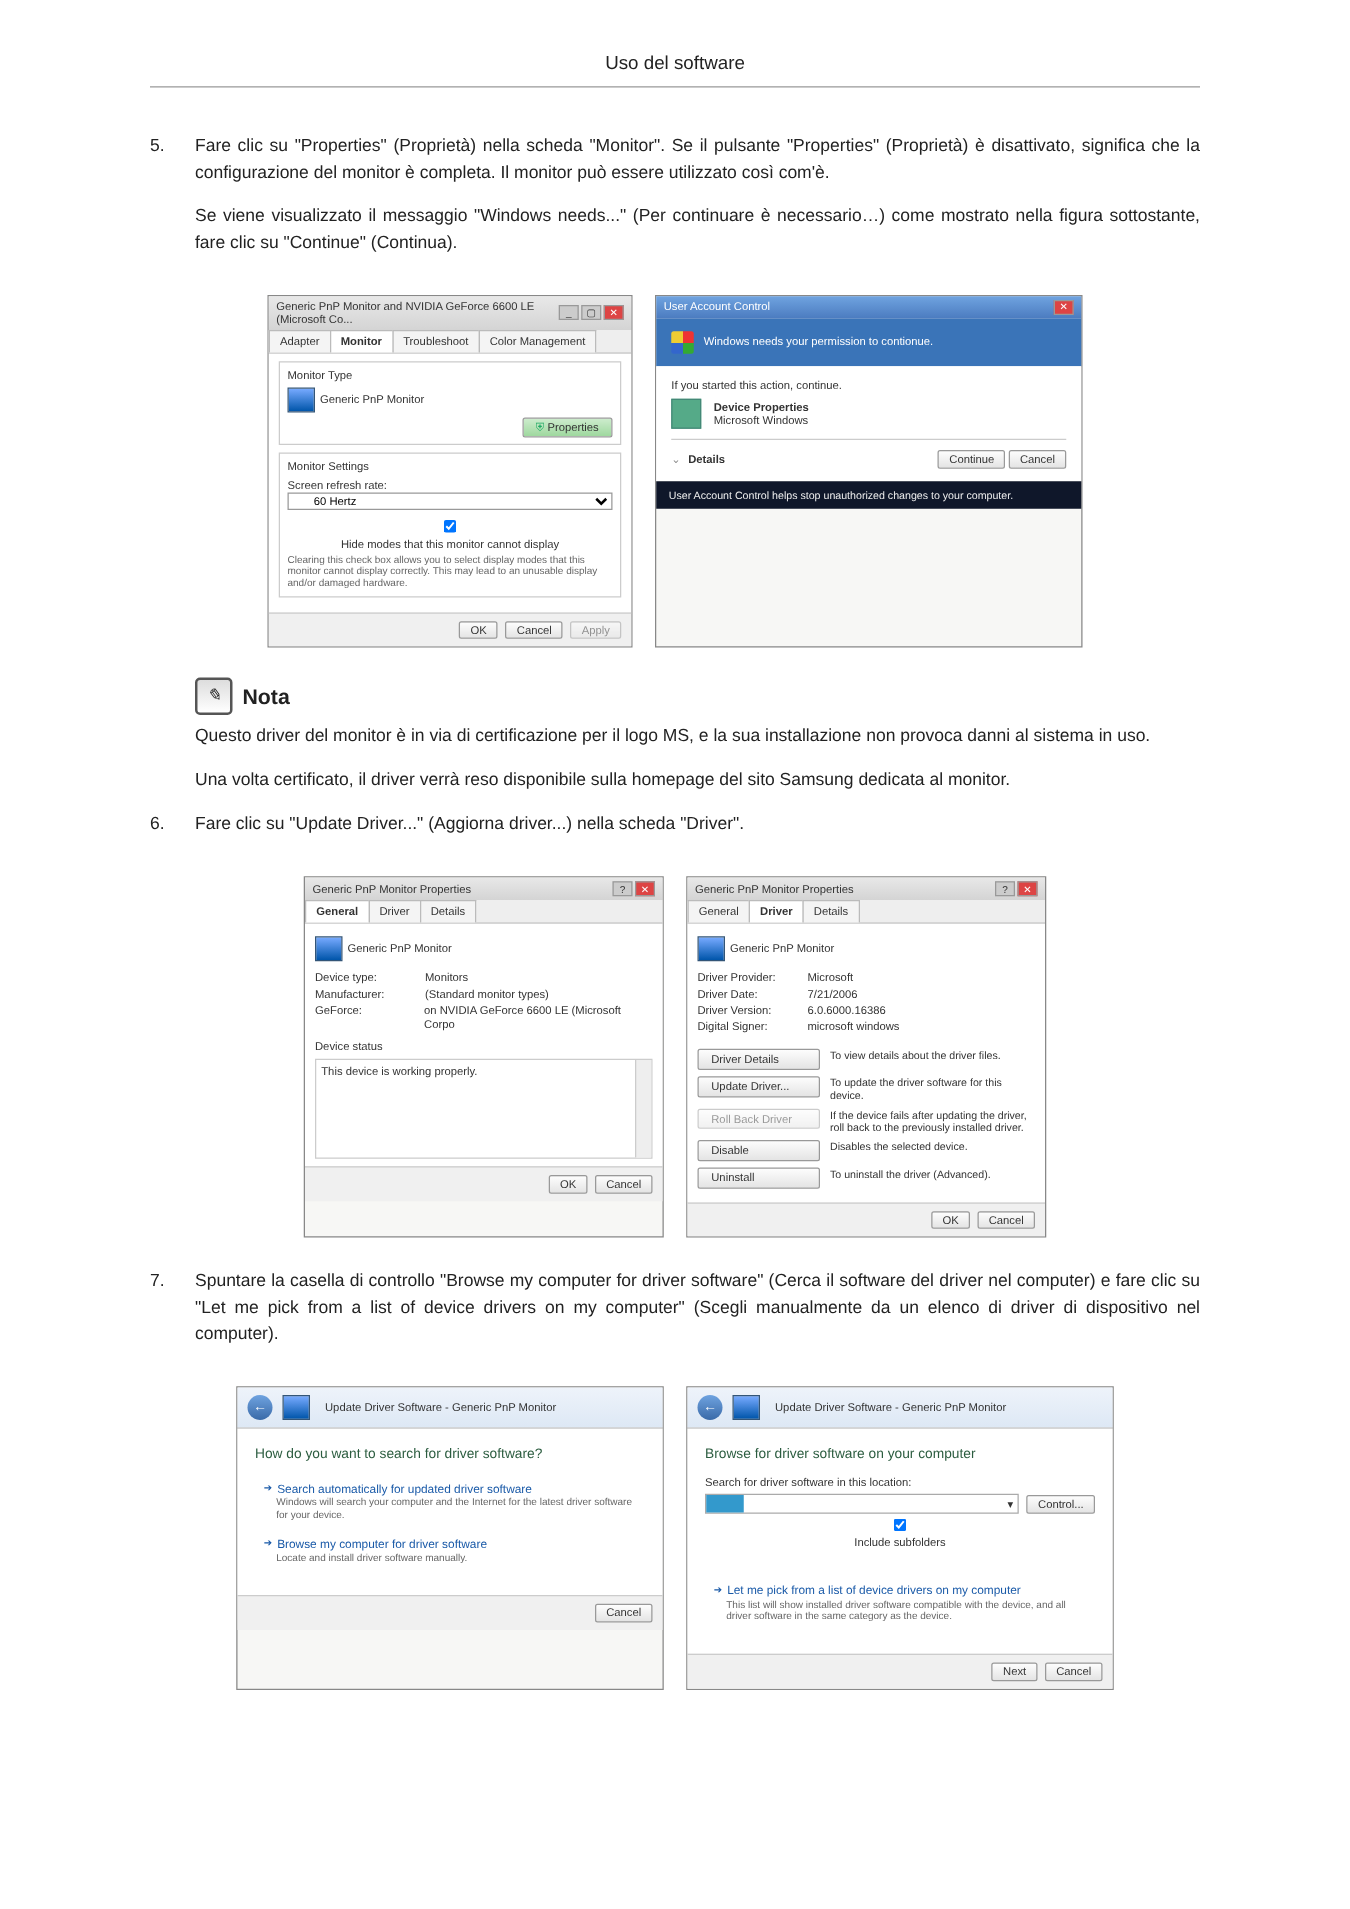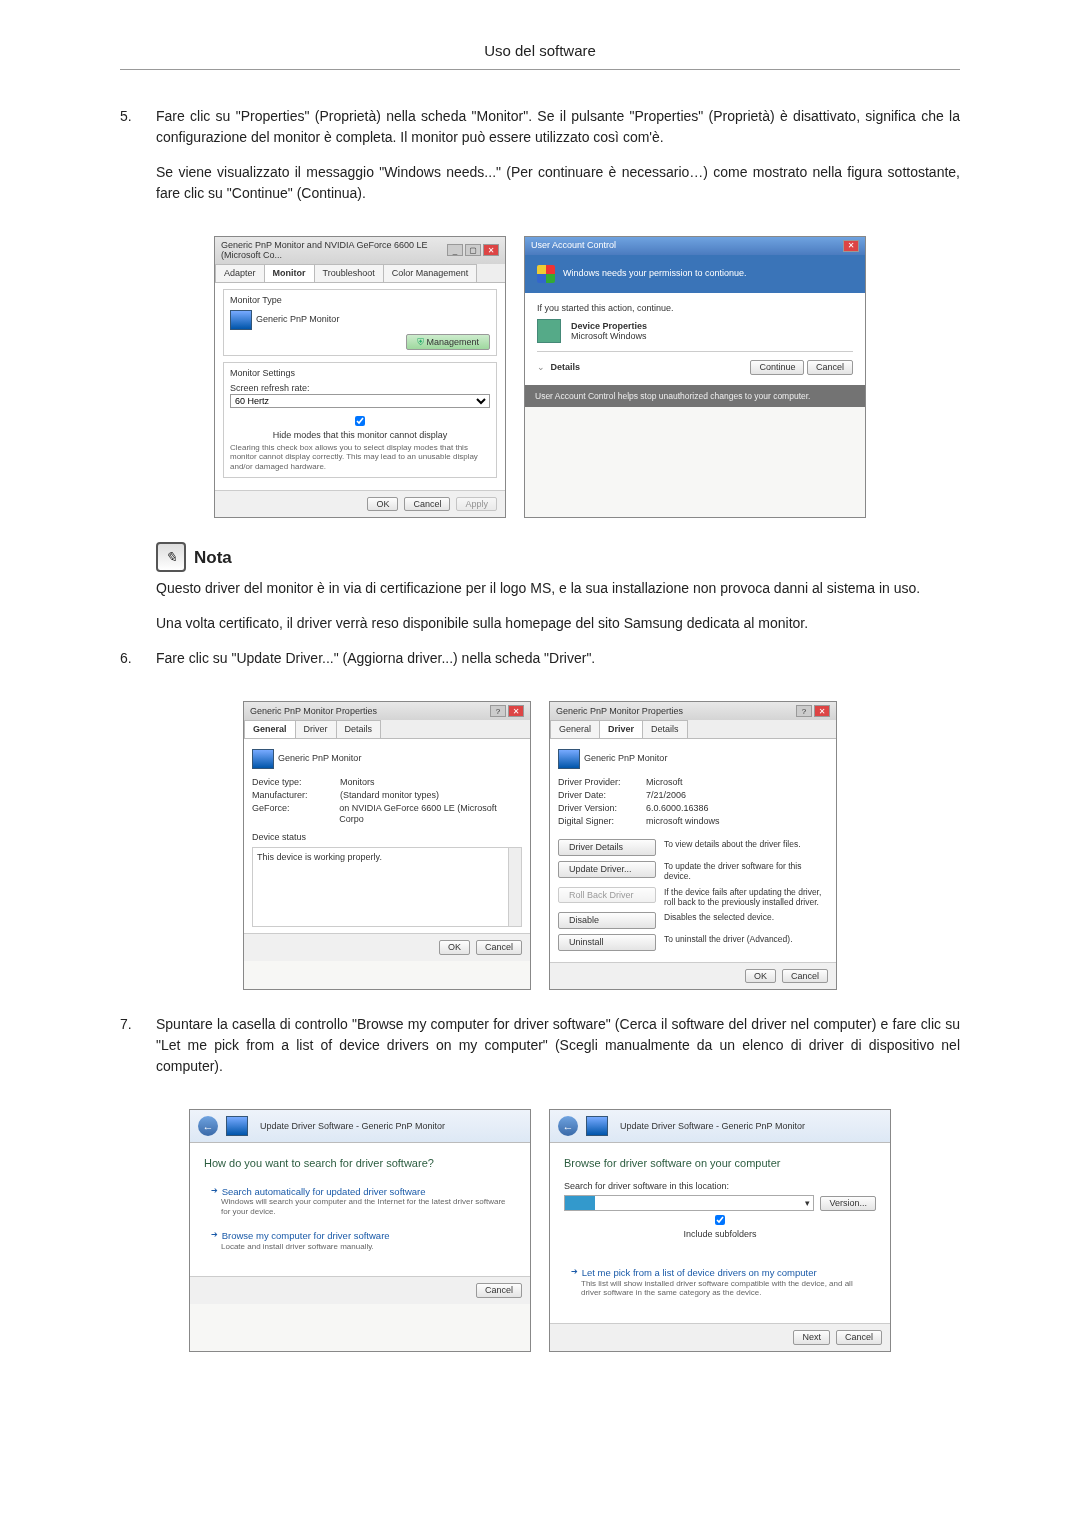--- a/index.html
+++ b/index.html
@@ -66,21 +66,21 @@
   .btn { display:inline-block; border:1px solid #999; background:linear-gradient(#fdfdfd,#e4e4e4); padding:2px 10px; border-radius:2px; font-size:9px; }
   .btn.small { padding:1px 8px; }
   .btn-row { display:flex; justify-content:flex-end; gap:6px; padding:6px 8px; border-top:1px solid #ccc; background:#f0f0f0;}
   .uac { width: 340px; }
   .uac-body { padding:10px 12px; background:#fff; }
   .uac-head { background:#3a74b8; color:#fff; padding:10px 12px; display:flex; gap:8px; align-items:center; }
   .shield { width:18px; height:18px; background:conic-gradient(#e33 0 25%,#3a3 0 50%,#36c 0 75%,#ec3 0); border-radius:2px; }
   .divider { height:1px; background:#ccc; margin:8px 0; }
   .dev-row { display:flex; align-items:center; gap:10px; margin:6px 0; }
   .dev-icon { width:22px;height:22px;background:#5a8; border:1px solid #487; }
-  .dark-band { background:#737373; color:#eee; padding:6px 10px; font-size:8.5px; }
+  .dark-band { background:#0f172a; color:#eee; padding:6px 10px; font-size:8.5px; }
   .note-row { display:flex; align-items:center; gap:8px; margin:18px 0 6px 36px; }
   .note-icon { width:26px;height:26px;border:2px solid #555;border-radius:4px; display:flex;align-items:center;justify-content:center; font-style:italic; font-family:serif; background:linear-gradient(#ddd,#fff); }
   .note-text { font-weight:bold; font-size:17px; }
   .indent-block { margin-left:36px; text-align:justify; }
   .indent-block p { margin:0 0 14px; }
   .props2 { width:286px; }
   .kv { display:flex; gap:8px; margin:2px 0; }
   .kv .k { width:80px; }
   .status-box { border:1px solid #ccc; height:70px; padding:4px; background:#fff; margin-top:4px; position:relative;}
   .scroll-stub { position:absolute; right:0; top:0; bottom:0; width:12px; background:#eee; border-left:1px solid #ccc;}
@@ -94,21 +94,21 @@
   .wizard h4 { color:#2b5c3f; margin:4px 0 10px; font-size:11px; font-weight:normal;}
   .opt { border:1px solid transparent; padding:4px 6px; margin:4px 0; }
   .opt .t { color:#1a5aa8; font-size:9.5px; display:flex; gap:4px;}
   .opt .d { color:#666; font-size:8px; margin-left:10px;}
   .bullet-arrow::before { content:"➔ "; color:#1a5aa8; font-size:8px; }
   .browse-row { display:flex; gap:6px; align-items:center; }
   .path-box { flex:1; border:1px solid #aaa; background:#fff; height:14px; display:flex; align-items:center; }
   .path-box span:first-child { background:#39c; width:30px; height:100%; }
   .chk { display:flex; align-items:center; gap:4px; margin-top:4px;flex-direction:column; }
   .chk input { margin:0; width:10px; height:10px; }
-  select.fake { font-size:9px; border:1px solid #999; background:#fff; }
+  select.fake { font-size:9px; border:1px solid #999; background:#fff;padding-left:16px; }
   .monitor-icon { width:20px;height:18px;background:linear-gradient(#7af,#05a);border:1px solid #357; display:inline-block; vertical-align:middle; margin-right:4px;}
 </style>
 </head>
 <body>
 
 <div class="header-title">Uso del software</div>
 
 <div class="step">
   <div class="step-num">5.</div>
   <div class="step-body">
@@ -131,21 +131,21 @@
     <div class="tabs">
       <span>Adapter</span>
       <span class="active">Monitor</span>
       <span>Troubleshoot</span>
       <span>Color Management</span>
     </div>
     <div class="pane">
       <div class="fieldset">
         <div>Monitor Type</div>
         <div style="margin:4px 0;"><span class="monitor-icon"></span><span>Generic PnP Monitor</span></div>
-        <div style="text-align:right;"><span class="btn" style="background:linear-gradient(#cdeccd,#9ed89e);"><span style="color:#2a6;">⛨</span> <span>Management</span></span></div>
+        <div style="text-align:right;"><span class="btn" style="background:linear-gradient(#cdeccd,#9ed89e);"><span style="color:#2a6;">⛨</span> <span>Properties</span></span></div>
       </div>
       <div class="fieldset">
         <div>Monitor Settings</div>
         <div style="margin-top:4px;">Screen refresh rate:</div>
         <select class="fake" style="width:100%;"><option>60 Hertz</option></select>
         <div class="chk" style="margin-top:8px;">
             <input type="checkbox" checked="" style="">
             <span>Hide modes that this monitor cannot display</span>
           </div>
         <div style="color:#666;font-size:8px;margin-top:2px;">Clearing this check box allows you to select display modes that this monitor cannot display correctly. This may lead to an unusable display and/or damaged hardware.</div>
@@ -351,21 +351,21 @@
     </div>
     <div class="content">
       <h4>Browse for driver software on your computer</h4>
       <div>Search for driver software in this location:</div>
       <div class="browse-row" style="margin-top:4px;">
         <div class="path-box">
             <span></span>
             <span style="flex:1;"></span>
             <span style="padding:0 4px;">▾</span>
           </div>
-        <span class="btn small">Version...</span>
+        <span class="btn small">Control...</span>
       </div>
       <div class="chk">
           <input type="checkbox" checked="" style="">
           <span>Include subfolders</span>
         </div>
       <div style="height:18px;"></div>
       <div class="opt">
         <div class="t bullet-arrow">
             <span>Let me pick from a list of device drivers on my computer</span>
           </div>

